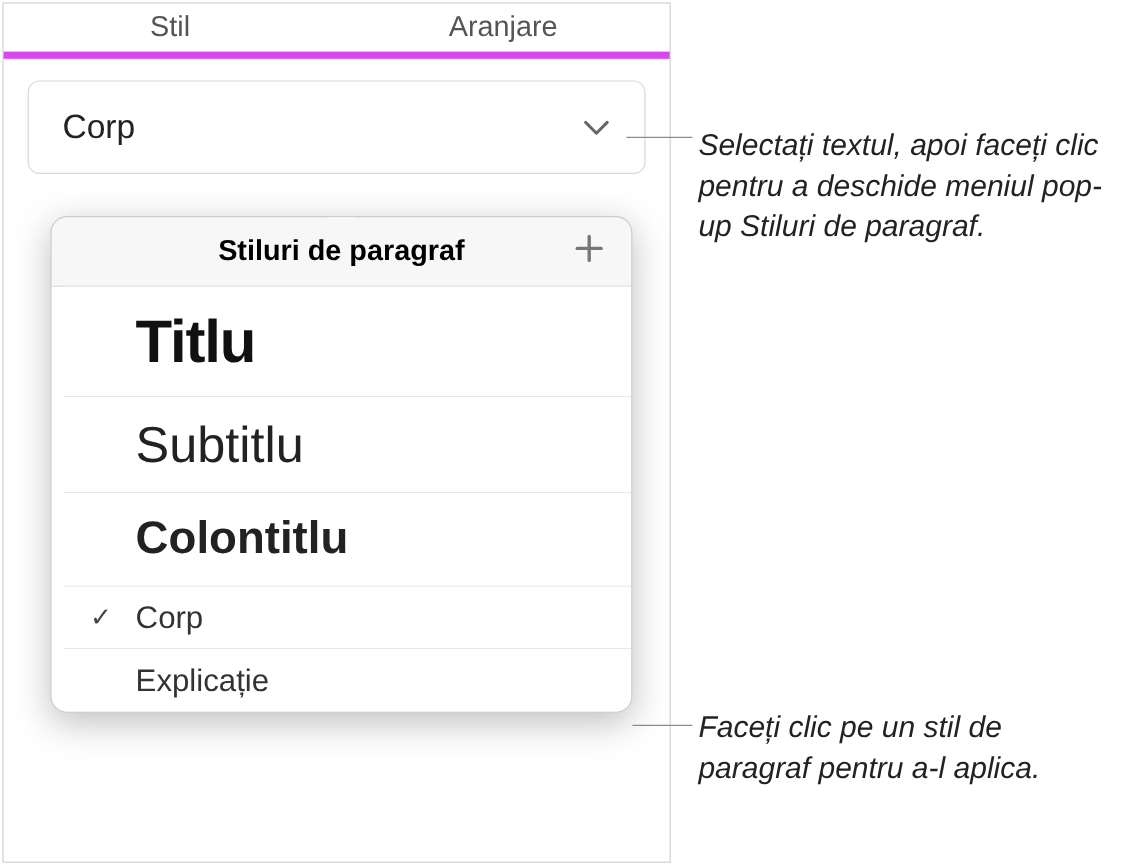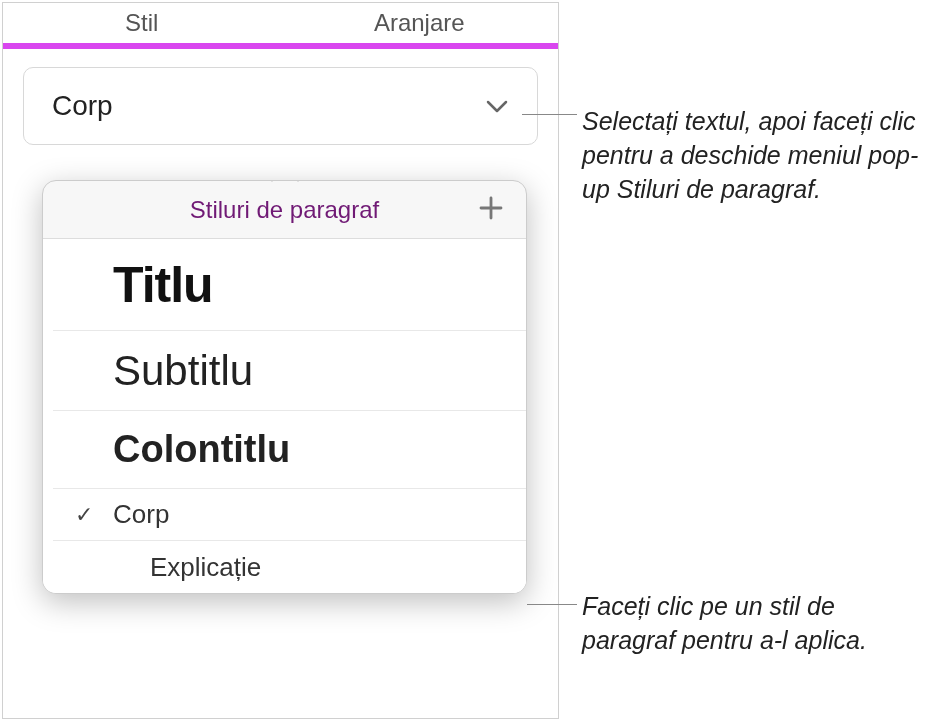--- a/index.html
+++ b/index.html
@@ -102,22 +102,22 @@
     .popover-header {
       display: flex;
       align-items: center;
       justify-content: center;
       height: 58px;
       position: relative;
       border-bottom: 1px solid #ddd;
     }
     .popover-title {
       font-size: 24px;
-      font-weight: 400;
-      color: #701a75;
+      font-weight: 700;
+      color: #000000;
     }
     .plus-btn {
       position: absolute;
       right: 18px;
       top: 50%;
       transform: translateY(-50%);
       width: 34px;
       height: 34px;
       display: flex;
       align-items: center;
@@ -136,21 +136,20 @@
       padding: 0 24px 0 60px;
       display: flex;
       align-items: center;
       border-bottom: 1px solid #e8e8e8;
       cursor: pointer;
       position: relative;
       background: #fff;
     }
     .style-item:last-child {
       border-bottom: none;
-      margin-left: 37px;
     }
     .check-icon {
       position: absolute;
       left: 22px;
       top: 50%;
       transform: translateY(-50%);
       font-size: 22px;
       color: #444;
     }
     .style-titlu {

